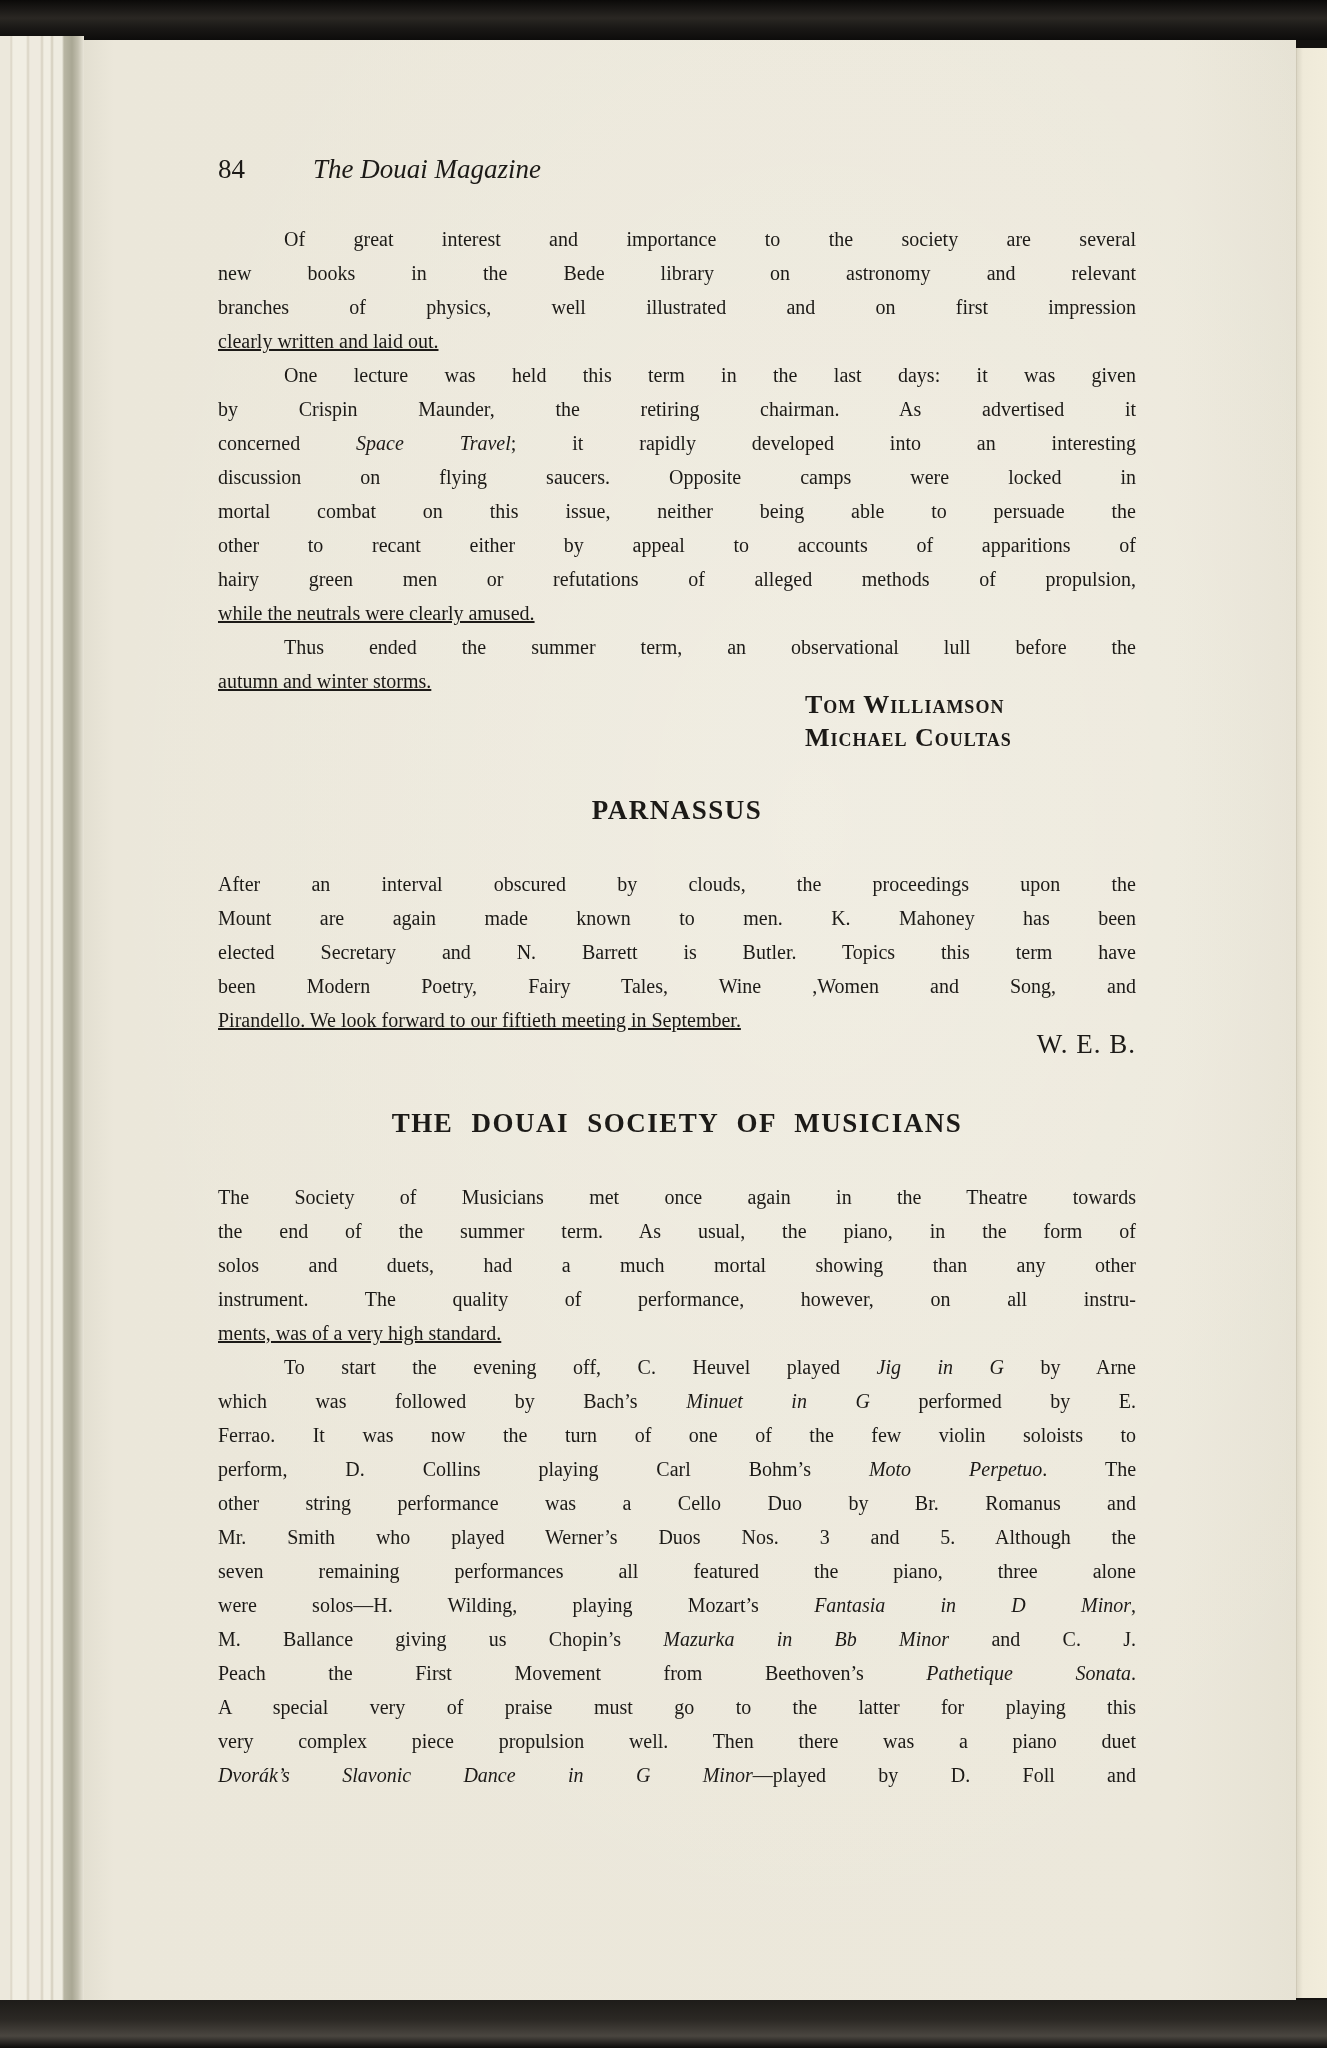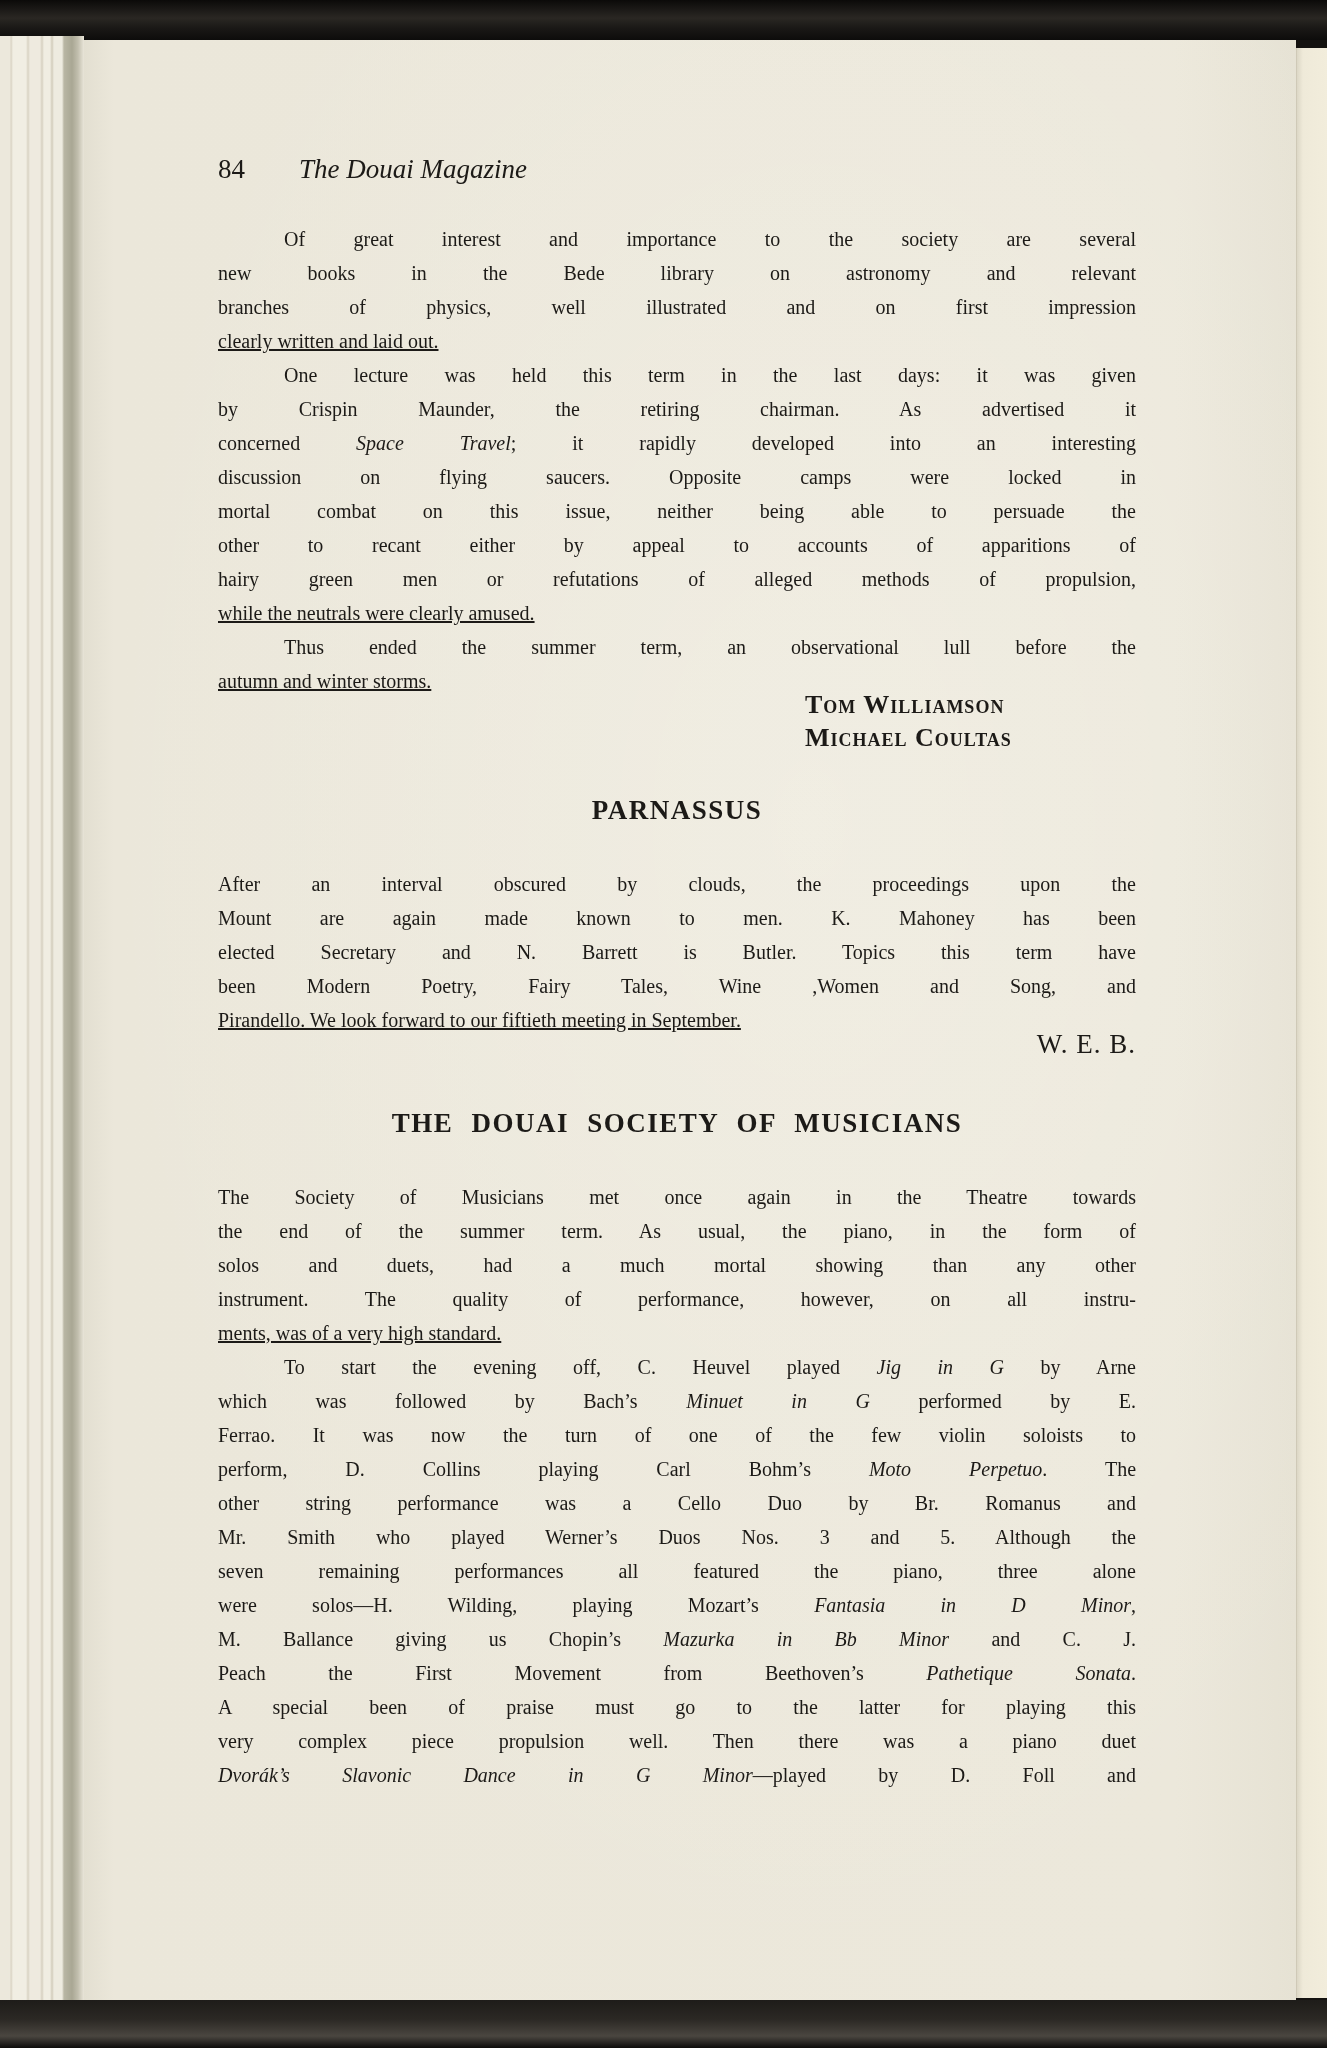--- a/index.html
+++ b/index.html
@@ -35,21 +35,21 @@
   }
   .next-page {
     position:absolute; left:1296px; top:48px; width:31px; height:1950px;
     background:linear-gradient(90deg, #dcd7c6 0px, #efead9 6px, #f2eddc 100%);
     border-left:1px solid #cfc9b7;
   }
   .blk { position:absolute; left:218px; width:918px; font-size:20px; line-height:34px; }
   .line { display:block; text-align:justify; text-align-last:justify; white-space:nowrap; height:34px; }
   .line.last { text-align-last:left;text-decoration:underline; }
   .running-head { position:absolute; left:218px; top:152px; font-size:27px; line-height:34px; white-space:nowrap; }
-  .running-head .pg { margin-right:18px; }
+  .running-head .pg { margin-right:32px; }
   .running-head .title { font-style:italic;margin-left:36px; }
   .heading {
     position:absolute; left:218px; width:918px; text-align:center;
     font-weight:bold; font-size:27px; letter-spacing:1.5px; word-spacing:10px;
   }
   .sig { position:absolute; left:805px; font-size:26px; line-height:33px; font-variant:small-caps; letter-spacing:1px; white-space:nowrap;font-weight:bold; }
   .sig-right { position:absolute; right:191px; font-size:27px; line-height:34px; letter-spacing:1px; white-space:nowrap; }
   i, .it { font-style:italic; }
 </style>
 </head>
@@ -110,16 +110,16 @@
     <span class="line" style="padding-left: 66px;">To start the evening off, C. Heuvel played <i>Jig in G</i> by Arne</span>
     <span class="line">which was followed by Bach’s <i>Minuet in G</i> performed by E.</span>
     <span class="line">Ferrao.  It was now the turn of one of the few violin soloists to</span>
     <span class="line">perform, D. Collins playing Carl Bohm’s <i>Moto Perpetuo</i>.  The</span>
     <span class="line">other string performance was a Cello Duo by Br. Romanus and</span>
     <span class="line">Mr. Smith who played Werner’s Duos Nos. 3 and 5.  Although the</span>
     <span class="line">seven remaining performances all featured the piano, three alone</span>
     <span class="line">were solos—H. Wilding, playing Mozart’s <i>Fantasia in D Minor</i>,</span>
     <span class="line">M. Ballance giving us Chopin’s <i>Mazurka in Bb Minor</i> and C. J.</span>
     <span class="line">Peach the First Movement from Beethoven’s <i>Pathetique Sonata</i>.</span>
-    <span class="line">A special been of praise must go to the latter for playing this</span>
+    <span class="line">A special very of praise must go to the latter for playing this</span>
     <span class="line">very complex piece propulsion well.  Then there was a piano duet</span>
     <span class="line"><i>Dvorák’s Slavonic Dance in G Minor</i>—played by  D.  Foll and</span>
   </div>
 
 </body></html>

